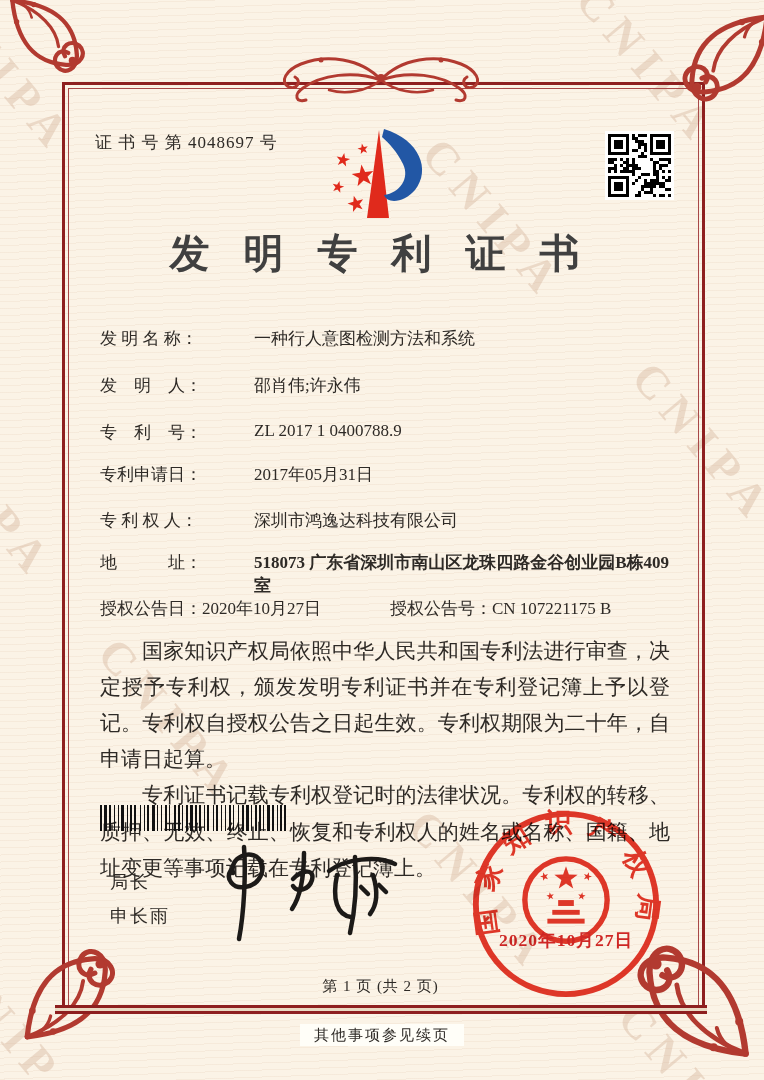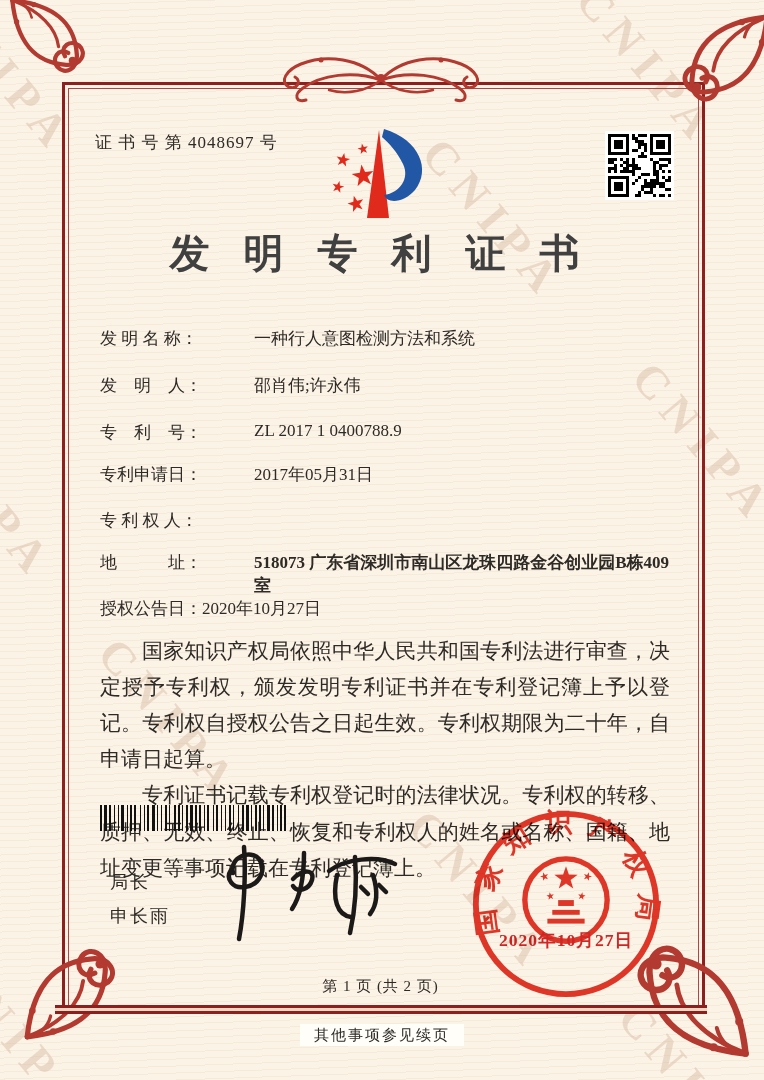--- a/index.html
+++ b/index.html
@@ -275,28 +275,30 @@
 <div class="abs field" style="top:421px">
   <span class="lbl">专　利　号：</span>
   <span class="val">ZL 2017 1 0400788.9</span>
 </div>
 <div class="abs field" style="top:463px">
   <span class="lbl">专利申请日：</span>
   <span class="val">2017年05月31日</span>
 </div>
 <div class="abs field" style="top:509px">
   <span class="lbl">专 利 权 人：</span>
+  <span class="val">深圳市鸿逸达科技有限公司</span>
 </div>
 <div class="abs field addr" style="top:551px">
   <span class="lbl">地　　　址：</span>
   <span class="val">518073 广东省深圳市南山区龙珠四路金谷创业园B栋409室</span>
 </div>
 
 <div class="abs grant-row">
   <span>授权公告日：</span><span>2020年10月27日</span>
+  <span class="pair2"><span>授权公告号：</span><span>CN 107221175 B</span></span>
 </div>
 
 <div class="abs paras">
   <p>国家知识产权局依照中华人民共和国专利法进行审查，决定授予专利权，颁发发明专利证书并在专利登记簿上予以登记。专利权自授权公告之日起生效。专利权期限为二十年，自申请日起算。</p>
   <p>专利证书记载专利权登记时的法律状况。专利权的转移、质押、无效、终止、恢复和专利权人的姓名或名称、国籍、地址变更等事项记载在专利登记簿上。</p>
 </div>
 
 <svg id="barcode-svg" class="abs barcode" width="256" height="26" viewBox="0 0 256 26" fill="#111">
     <rect x="0" y="0" width="2" height="26"></rect>
     <rect x="4" y="0" width="3" height="26"></rect>

